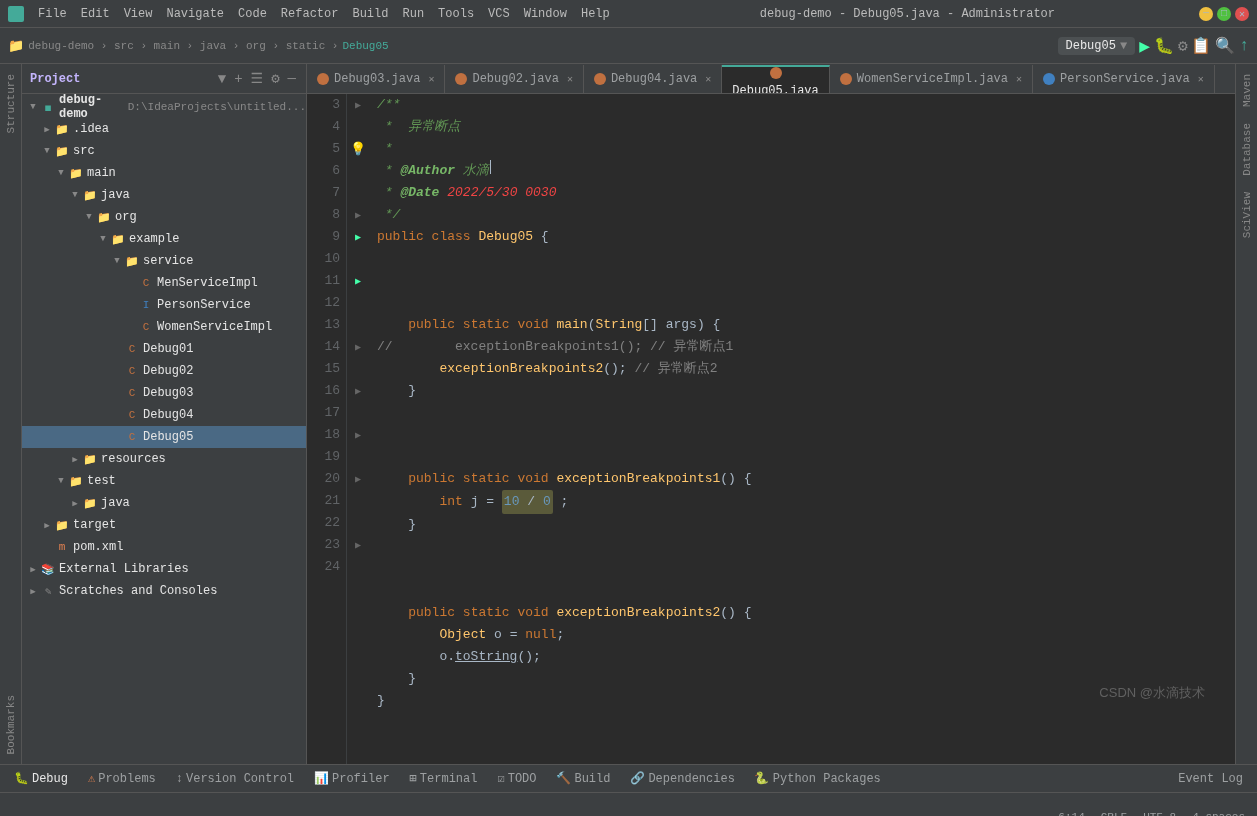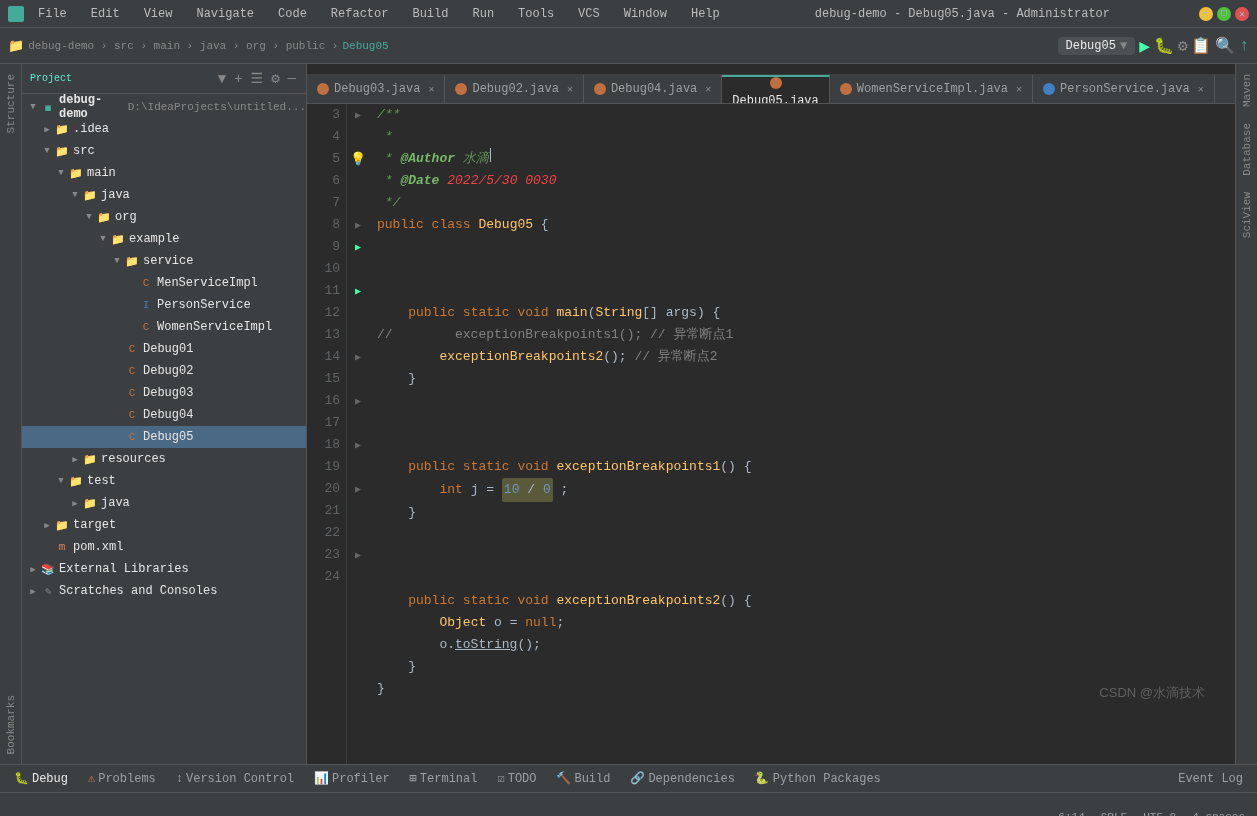--- a/index.html
+++ b/index.html
@@ -1,46 +1,46 @@
 <!DOCTYPE html>
 <html><head>
   <meta charset="utf-8">
   <style>
     * { margin: 0; padding: 0; box-sizing: border-box; }
     body { font-family: 'Consolas', 'Courier New', monospace; background: #2b2b2b; color: #a9b7c6; font-size: 12px; overflow: hidden; width: 1257px; height: 816px; display: flex; flex-direction: column; }
 
     
     .title-bar { background: #3c3f41; height: 28px; display: flex; align-items: center; padding: 0 8px; gap: 8px; border-bottom: 1px solid #555; flex-shrink: 0; }
     .title-bar-icon { width: 16px; height: 16px; background: #4a9; border-radius: 2px; flex-shrink: 0; }
-    .title-bar-menus { display: flex; gap: 12px; }
+    .title-bar-menus { display: flex; gap: 2px; }
     .title-bar-menu { color: #bbb; padding: 2px 6px; font-size: 12px; cursor: pointer; }
     .title-bar-title { flex: 1; text-align: center; color: #bbb; font-size: 12px; }
     .title-bar-controls { display: flex; gap: 4px; margin-left: auto; }
     .title-ctrl { width: 14px; height: 14px; border-radius: 50%; display: flex; align-items: center; justify-content: center; font-size: 10px; cursor: pointer; }
     .title-ctrl.min { background: #f0c040; }
     .title-ctrl.max { background: #50c040; }
     .title-ctrl.close { background: #e05050; }
 
     
-    .tab-bar { background: #3c3f41; height: 30px; display: flex; align-items: flex-end; border-bottom: 1px solid #555; flex-shrink: 0; overflow: hidden; margin-top: 10px; }
+    .tab-bar { background: #3c3f41; height: 30px; display: flex; align-items: flex-end; border-bottom: 1px solid #555; flex-shrink: 0; overflow: hidden; }
     .tab { display: flex; align-items: center; padding: 0 10px; height: 28px; border-right: 1px solid #555; cursor: pointer; gap: 5px; font-size: 12px; color: #9da0a2; background: #3c3f41; white-space: nowrap; }
     .tab.active { background: #2b2b2b; color: #e8e8e8; border-top: 2px solid #4a9; flex-direction: column; }
     .tab-icon { width: 12px; height: 12px; border-radius: 50%; flex-shrink: 0; }
     .tab-icon.java { background: #c07040; }
     .tab-icon.interface { background: #4080c0; }
     .tab-close { color: #888; font-size: 10px; margin-left: 3px; }
     .tab-bar-end { flex: 1; }
 
     
     .main-area { display: flex; flex: 1; overflow: hidden; }
 
     
     .sidebar { width: 285px; background: #3c3f41; border-right: 1px solid #555; display: flex; flex-direction: column; flex-shrink: 0; }
     .sidebar-header { display: flex; align-items: center; padding: 4px 8px; background: #3c3f41; border-bottom: 1px solid #555; gap: 4px; }
-    .sidebar-title { font-size: 10px; color: #5eead4; font-weight: normal; flex: 1; }
+    .sidebar-title { font-size: 12px; color: #c4b5fd; font-weight: bold; flex: 1; }
     .sidebar-icon-btn { color: #888; cursor: pointer; font-size: 14px; padding: 2px; }
     .tree { flex: 1; overflow-y: auto; padding: 2px 0; }
     .tree-item { display: flex; align-items: center; padding: 1px 0; cursor: pointer; height: 22px; }
     .tree-item.selected { background: #4a6984; }
     .tree-indent { flex-shrink: 0; }
     .tree-expand { width: 14px; flex-shrink: 0; color: #888; font-size: 9px; text-align: center; }
     .tree-file-icon { width: 16px; height: 16px; flex-shrink: 0; display: flex; align-items: center; justify-content: center; font-size: 11px; margin-right: 3px; }
     .tree-label { font-size: 12px; color: #e5e5e5; }
     .tree-label.bold { font-weight: bold; }
     .tree-label.path { color: #888; font-size: 11px; margin-left: 4px; }
@@ -119,21 +119,21 @@
   <div class="title-bar-title">debug-demo - Debug05.java - Administrator</div>
   <div class="title-bar-controls">
     <div class="title-ctrl min">─</div>
     <div class="title-ctrl max">□</div>
     <div class="title-ctrl close">✕</div>
   </div>
 </div>
 
 <div style="background:#3c3f41;height:36px;display:flex;align-items:center;padding:0 8px;gap:4px;border-bottom:1px solid #555;flex-shrink:0;">
   <span style="color:#888;font-size:13px;">📁</span>
-  <span style="color:#888;font-size:11px;">debug-demo › src › main › java › org › public ›</span>
+  <span style="color:#888;font-size:11px;">debug-demo › src › main › java › org › static ›</span>
   <span style="color:#4a9;font-size:11px;">Debug05</span>
   <div style="flex:1;"></div>
   <div style="display:flex;align-items:center;gap:4px;background:#4c5052;padding:2px 8px;border-radius:4px;cursor:pointer;">
     <span style="color:#e8e8e8;font-size:12px;">Debug05</span>
     <span style="color:#888;">▼</span>
   </div>
   <span style="color:#4fa;font-size:18px;cursor:pointer;">▶</span>
   <span style="color:#888;font-size:16px;cursor:pointer;">🐛</span>
   <span style="color:#888;font-size:16px;cursor:pointer;">⚙</span>
   <span style="color:#888;font-size:16px;cursor:pointer;">📋</span>
@@ -453,20 +453,23 @@
 
         <div class="gutter-line"></div>
       </div>
 
       <div class="code-content" style="position:relative;">
 
         <div class="code-line">
           <span class="cm">/**</span>
         </div>
 
+        <div class="code-line">
+          <span class="cm"> *  异常断点</span>
+        </div>
 
         <div class="code-line">
           <span class="cm"> * </span>
         </div>
 
         <div class="code-line">
           <span class="cm"> * </span><span class="cm-tag">@Author</span><span class="cm"> 水滴</span><span style="display:inline-block;width:1px;height:14px;background:#a9b7c6;margin-left:1px;vertical-align:middle;"></span>
         </div>
 
         <div class="code-line">

